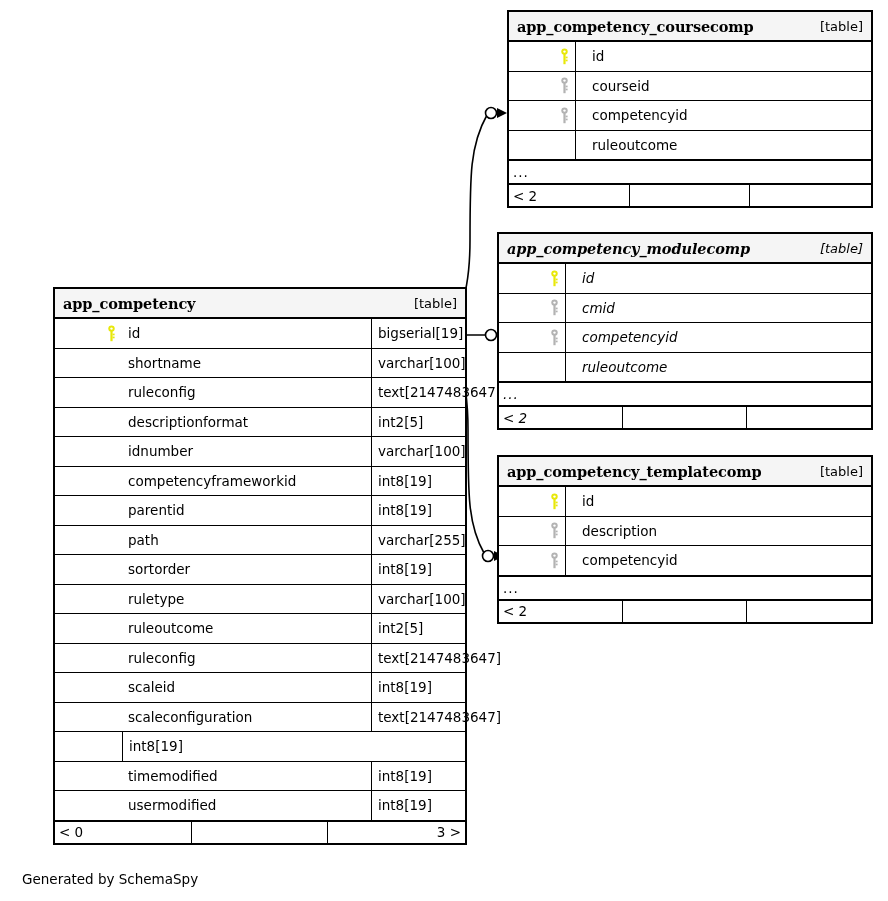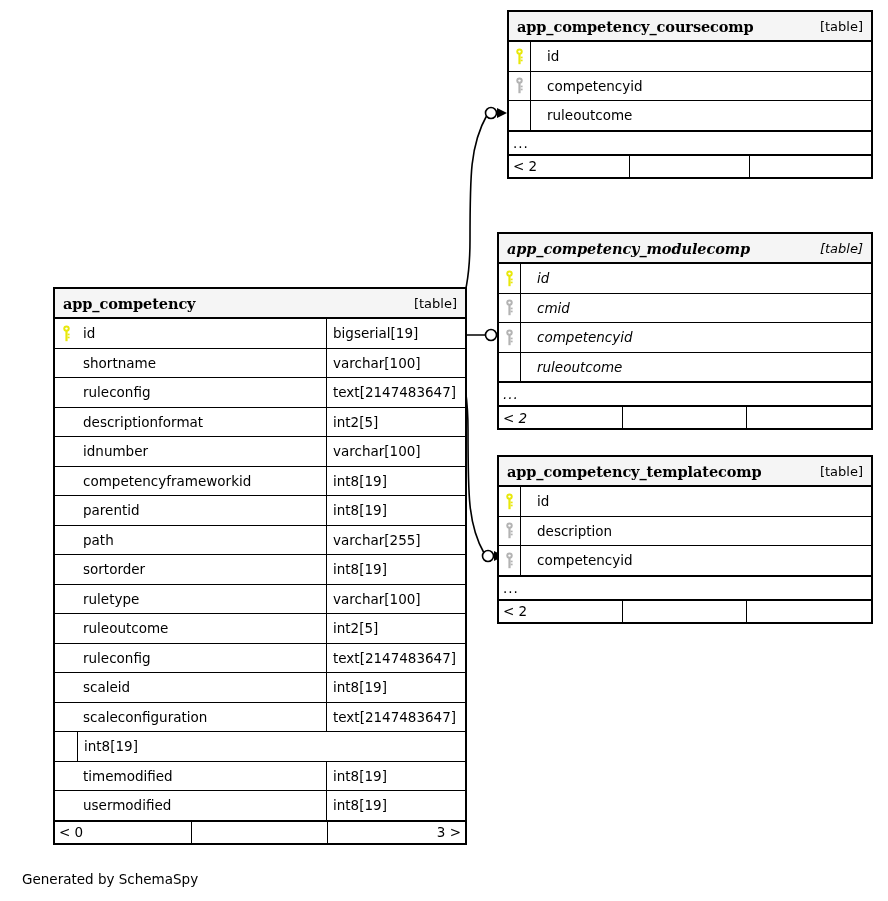--- a/index.html
+++ b/index.html
@@ -57,20 +57,21 @@
     font-size: 13px;
     white-space: nowrap;
   }
 
   .row {
     box-sizing: border-box;
     display: flex;
     align-items: stretch;
     height: 29.5px;
     border-bottom: 1.5px solid #000000;
+    padding-left: 45px;
   }
   .row:last-child { border-bottom: none; }
 
   .cell-key {
     box-sizing: border-box;
     width: 20px;
     flex: 0 0 20px;
     display: flex;
     align-items: center;
     justify-content: center;
@@ -300,20 +301,32 @@
           <circle cx="4.5" cy="3.6" r="3.2" fill="#e8e80a"></circle>
           <circle cx="4.5" cy="3.6" r="1.2" fill="#ffffff"></circle>
           <rect x="3.4" y="5.6" width="2.2" height="10.6" fill="#e8e80a"></rect>
           <rect x="5.6" y="8.6" width="2.0" height="1.7" fill="#e8e80a"></rect>
           <rect x="5.6" y="11.6" width="2.0" height="1.7" fill="#e8e80a"></rect>
         </svg>
       </span>
       <span class="cell-name">id</span>
     </div>
 
+    <div class="row">
+      <span class="cell-key">
+        <svg class="key-icon" width="9" height="17" viewBox="0 0 9 17" aria-hidden="true">
+          <circle cx="4.5" cy="3.6" r="3.2" fill="#b3b3b3"></circle>
+          <circle cx="4.5" cy="3.6" r="1.2" fill="#ffffff"></circle>
+          <rect x="3.4" y="5.6" width="2.2" height="10.6" fill="#b3b3b3"></rect>
+          <rect x="5.6" y="8.6" width="2.0" height="1.7" fill="#b3b3b3"></rect>
+          <rect x="5.6" y="11.6" width="2.0" height="1.7" fill="#b3b3b3"></rect>
+        </svg>
+      </span>
+      <span class="cell-name">courseid</span>
+    </div>
 
     <div class="row">
       <span class="cell-key">
         <svg class="key-icon" width="9" height="17" viewBox="0 0 9 17" aria-hidden="true">
           <circle cx="4.5" cy="3.6" r="3.2" fill="#b3b3b3"></circle>
           <circle cx="4.5" cy="3.6" r="1.2" fill="#ffffff"></circle>
           <rect x="3.4" y="5.6" width="2.2" height="10.6" fill="#b3b3b3"></rect>
           <rect x="5.6" y="8.6" width="2.0" height="1.7" fill="#b3b3b3"></rect>
           <rect x="5.6" y="11.6" width="2.0" height="1.7" fill="#b3b3b3"></rect>
         </svg>

